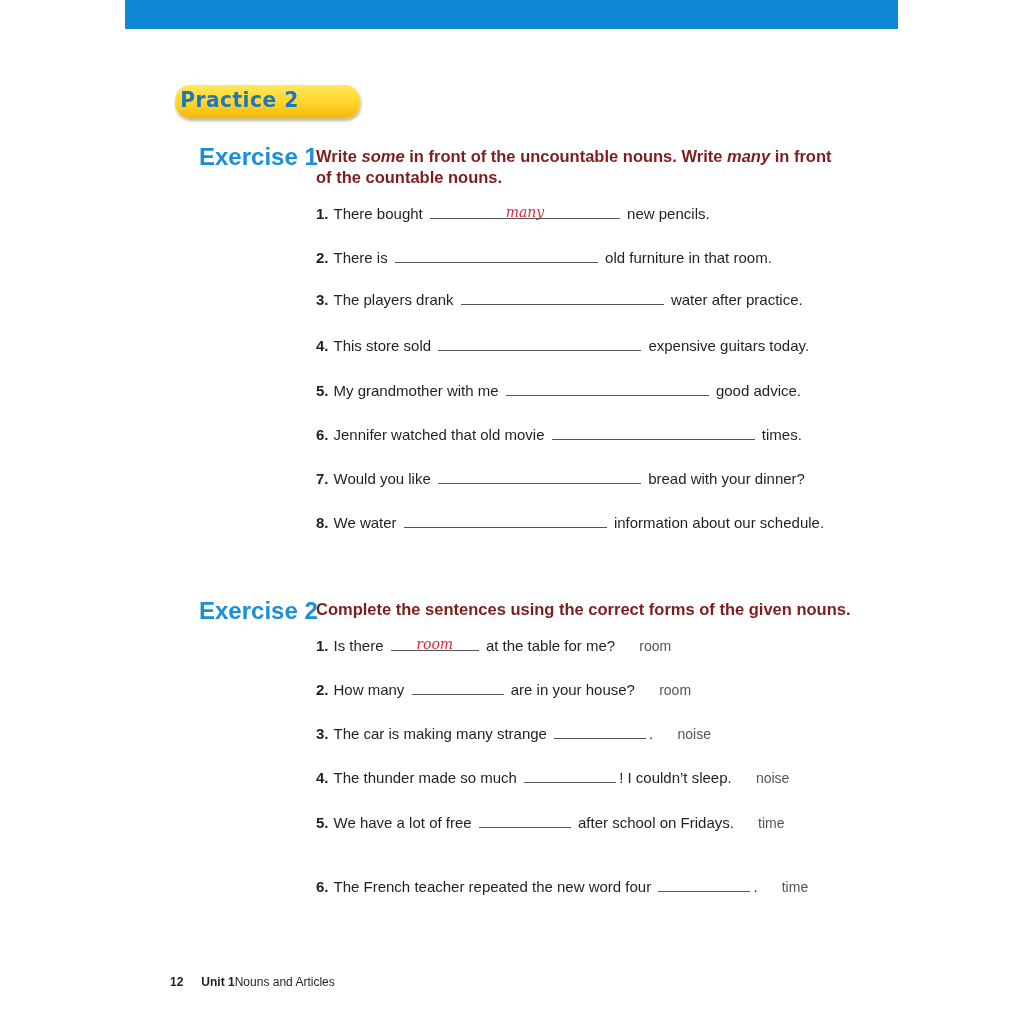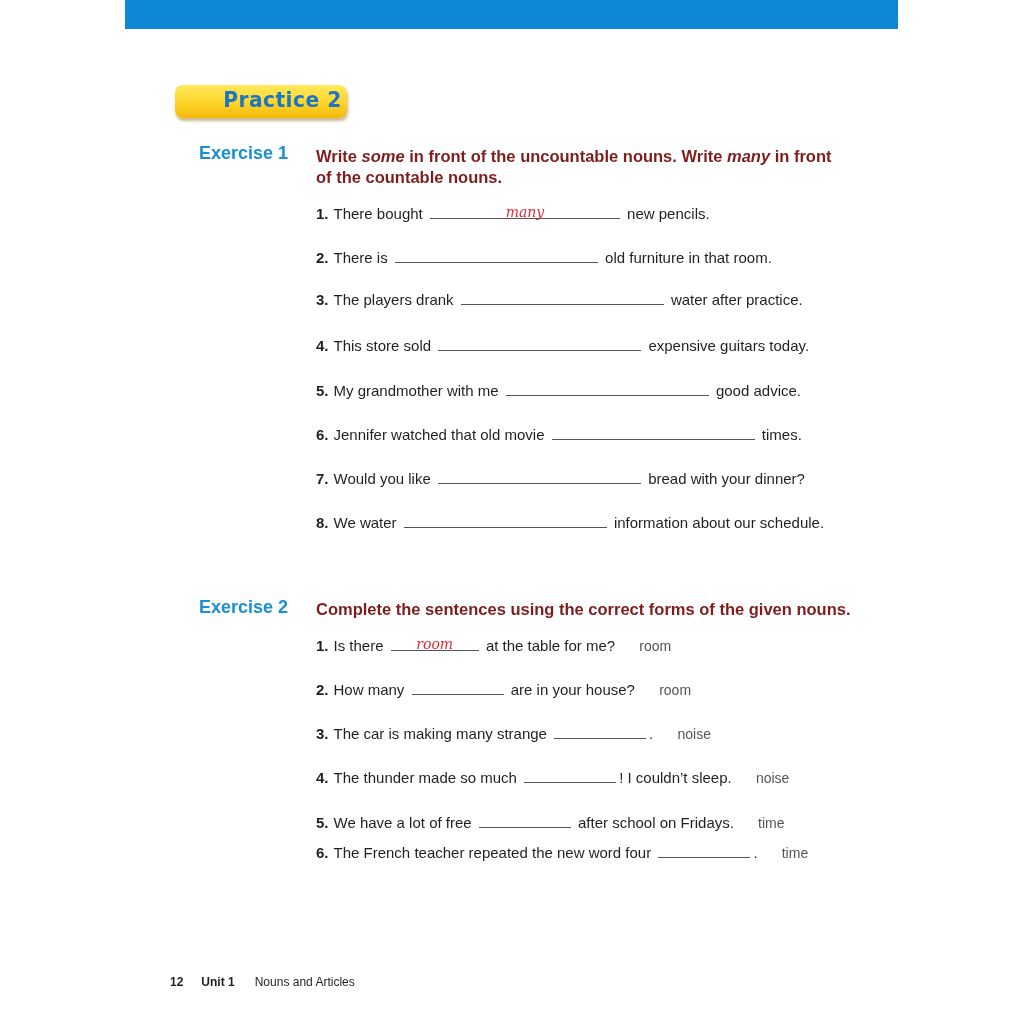--- a/index.html
+++ b/index.html
@@ -1,43 +1,43 @@
 <!DOCTYPE html>
 <html><head>
 <meta charset="utf-8">
 <style>
   html, body { margin: 0; padding: 0; background: #ffffff; }
   body { width: 1024px; height: 1024px; position: relative; overflow: hidden;
          font-family: "Liberation Sans", "DejaVu Sans", sans-serif; color: #231f20; }
   .top-bar { position: absolute; left: 125px; top: 0; width: 773px; height: 29px; background: #0e87d4; }
-  .practice-badge { position: absolute; left: 175px; top: 85px; width: 172px; height: 33px;
-         border-radius: 8px; background: linear-gradient(#ffe95a 0%, #ffd42a 55%, #f2b70a 100%);
-         box-shadow: 1px 3px 3px rgba(140,100,0,0.45); text-align: right; }
+  .practice-badge { position: absolute; left: 175px; top: 85px; width: 185px; height: 33px;
+         border-radius: 15px; background: linear-gradient(#ffe95a 0%, #ffd42a 55%, #f2b70a 100%);
+         box-shadow: 1px 3px 3px rgba(140,100,0,0.45); text-align: left; }
   .practice-badge span { display: inline-block; margin-top: 2px; font-family: "DejaVu Sans", sans-serif;
          font-weight: bold; font-size: 22px; color: #1a78c2; letter-spacing: 0.5px; transform: scaleX(0.92); }
-  .ex-label { position: absolute; left: 199px; font-weight: bold; font-size: 18px; color: #1b8fd6; }
+  .ex-label { position: absolute; left: 199px; font-weight: bold; font-size: 24px; color: #1b8fd6; }
   .instr { position: absolute; left: 316px; width: 520px; font-weight: bold; font-size: 16.5px; line-height: 21px; color: #7f1d1d; }
   .instr i { font-style: italic; }
   .item { position: absolute; left: 316px; font-size: 15px; color: #231f20; white-space: nowrap; }
   .item .num { font-weight: bold; margin-right: 5px; }
   .blank { display: inline-block; position: relative; border-bottom: 1px solid #555; vertical-align: baseline; height: 16px; margin: 0 3px; }
   .blank.long { width: 203px; }
   .blank.j1 { width: 190px; }
   .blank.short { width: 92px; }
   .blank.r1 { width: 88px; }
   .answer { position: absolute; left: 0; right: 0; bottom: -2px; text-align: center;
          font-family: "DejaVu Serif", serif; font-style: italic; font-size: 14px; color: #e0283a; }
   .hint { display: inline-block; position: relative; margin-left: 12px; padding: 0 8px;
          color: #555; font-size: 14px; }
   .hint::before { content: ""; position: absolute; left: -4px; right: -6px; top: 1px; bottom: 0;
          background: repeating-linear-gradient(115deg, rgba(222,160,210,0.75) 0 2px, rgba(255,255,255,0) 2px 5px);
          border-radius: 6px; z-index: -1; }
   .footer { position: absolute; left: 170px; top: 975px; font-size: 12px; color: #231f20; }
   .footer .pg { font-weight: bold; margin-right: 18px; margin-top: 8px; }
-  .footer .unit { font-weight: bold; margin-right: 20px; }
+  .footer .unit { font-weight: bold; margin-right: 0; }
 </style>
 </head>
 <body>
 
 <div class="top-bar"></div>
 
 <div class="practice-badge">
   <span>Practice 2</span>
 </div>
 
@@ -109,21 +109,21 @@
   <span class="num">4.</span><span>The thunder made so much</span>
   <span class="blank short"><span class="answer"></span></span><span>! I couldn’t sleep.</span>
   <span class="hint">noise</span>
 </div>
 <div class="item" style="top:811px;">
   <span class="num">5.</span><span>We have a lot of free</span>
   <span class="blank short"><span class="answer"></span></span>
   <span>after school on Fridays.</span>
   <span class="hint">time</span>
 </div>
-<div class="item" style="top:841px;">
+<div class="item" style="top:875px;">
   <span class="num">6.</span><span>The French teacher repeated the new word four</span>
   <span class="blank short"><span class="answer"></span></span><span>.</span>
   <span class="hint">time</span>
 </div>
 
 <div class="footer">
   <span class="pg">12</span><span class="unit">Unit 1</span><span>Nouns and Articles</span>
 </div>
 
 </body></html>

